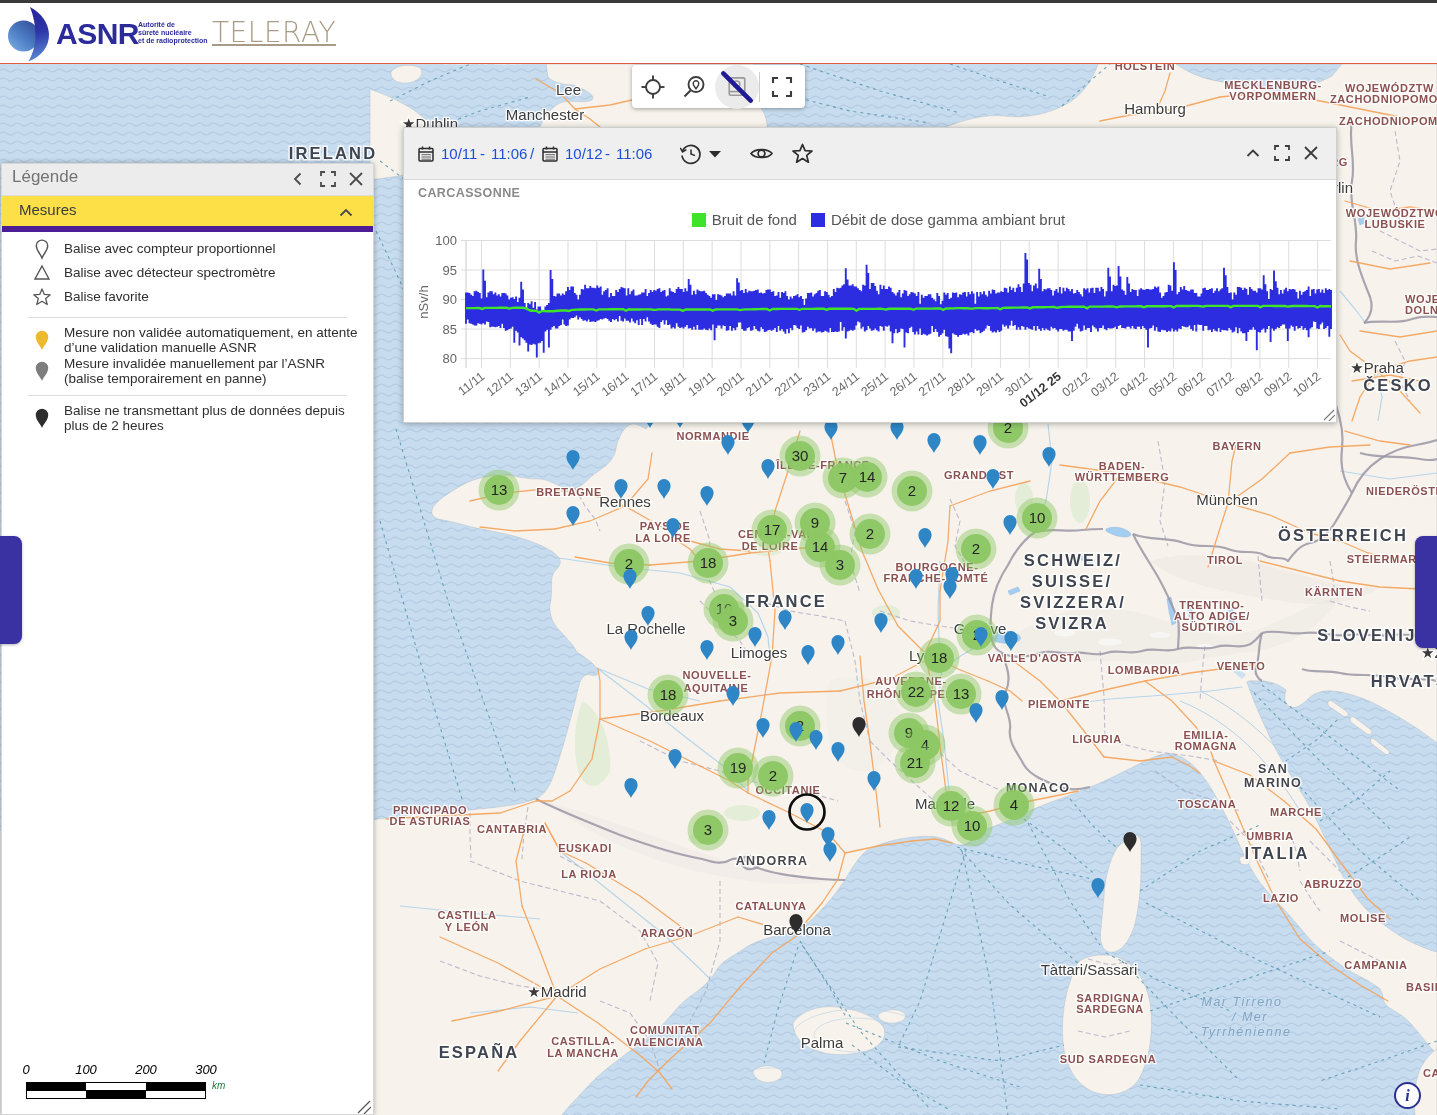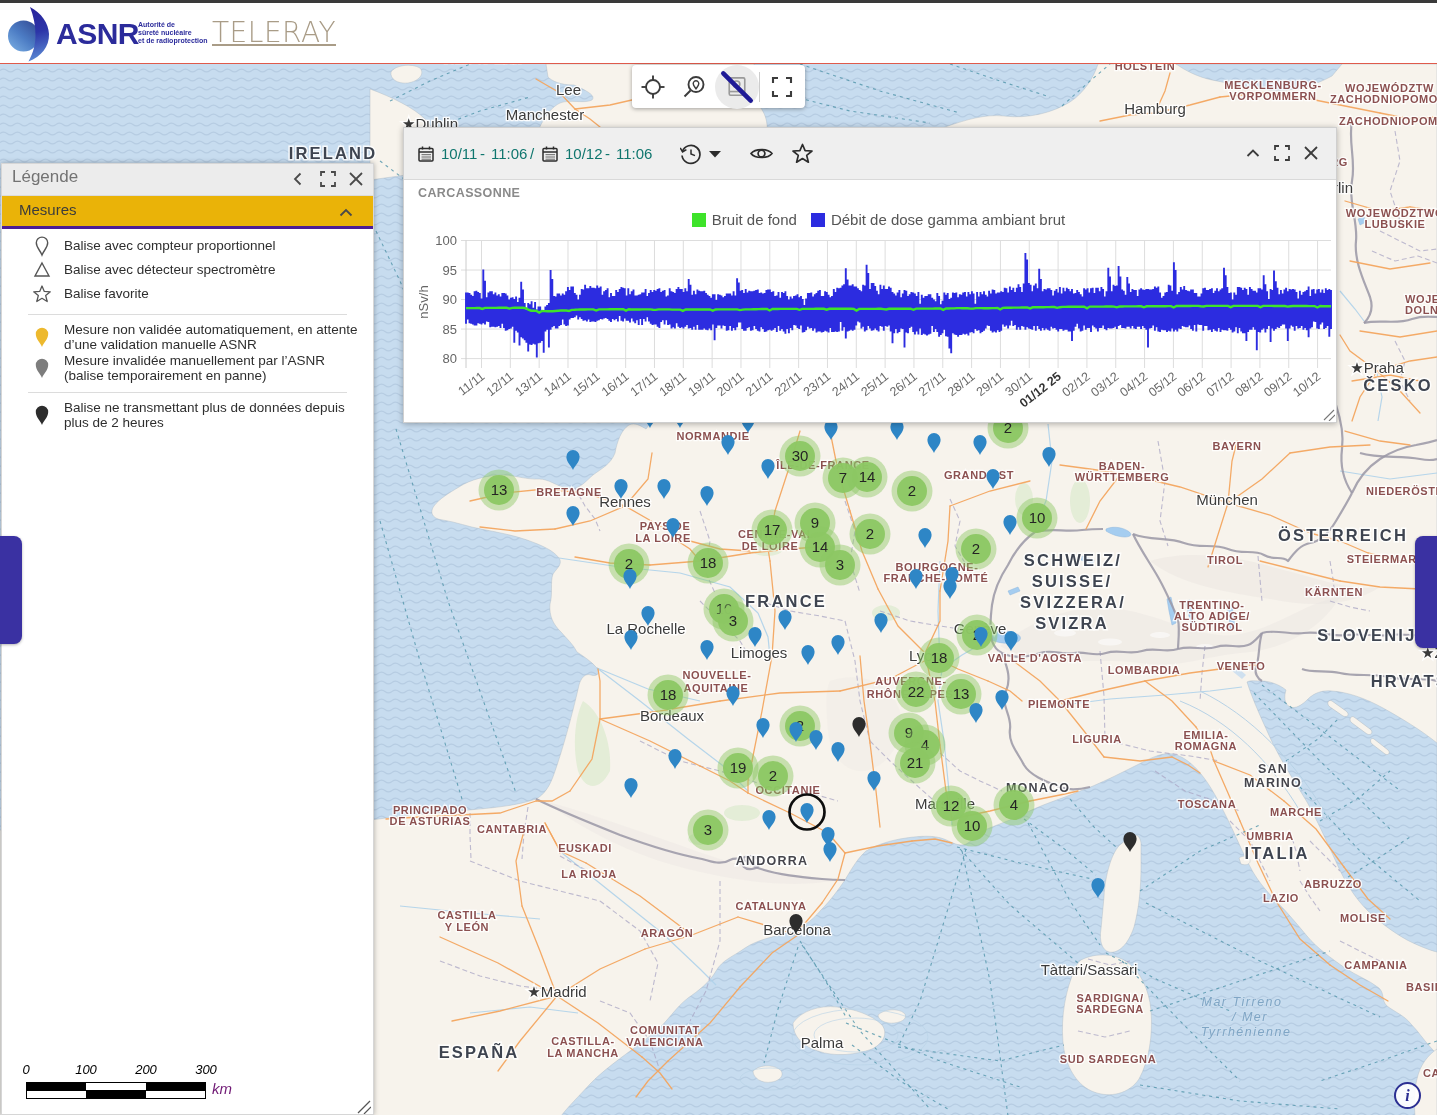--- a/index.html
+++ b/index.html
@@ -35,53 +35,53 @@
   .tb-btn{width:42px;height:43px;display:flex;align-items:center;justify-content:center;position:relative;cursor:pointer;}
   .tb-divider{width:1px;height:30px;background:#ccc;margin:0 1px;}
   .tb-circle-bg{position:absolute;left:50%;top:50%;width:44px;height:44px;border-radius:50%;
      background:#ebebeb;transform:translate(-50%,-50%);}
   
   #legend-panel{position:absolute;left:1px;top:163px;width:373px;height:952px;background:#fff;
      box-shadow:0 0 5px rgba(0,0,0,.3);z-index:10;border:1px solid #d6d6d6;box-sizing:border-box;}
   #legend-header{height:31px;background:#ececec;position:relative;}
   #legend-title{position:absolute;left:10px;top:3px;font-size:17px;color:#737373;}
   .lg-ic{position:absolute;top:6px;width:18px;height:18px;cursor:pointer;}
-  #legend-section{height:30px;background:#eab308;border-top:1px solid #dcdcdc;border-bottom:3px solid #4c1d95;position:relative;}
+  #legend-section{height:30px;background:#fde047;border-top:1px solid #dcdcdc;border-bottom:6px solid #4c1d95;position:relative;}
   #legend-section-title{position:absolute;left:17px;top:5px;font-size:15px;color:#3c3c3c;}
   #legend-items{padding:6px 0 0 0;}
   .leg-row{display:flex;align-items:center;margin:0 0 2px 0;padding-left:18px;}
   .leg-ic{width:44px;flex:0 0 44px;display:flex;justify-content:center;}
   .leg-tx{font-size:13.5px;color:#2e2e2e;line-height:14.6px;padding-right:10px;}
   .leg-hr{border-top:1px solid #dcdcdc;margin:9px 26px 8px 26px;}
   #legend-resize{position:absolute;right:2px;bottom:0px;width:16px;height:16px;}
   
   #chart-panel{position:absolute;left:403px;top:127px;width:934px;height:296px;background:#fff;
      border:1px solid #cfcfcf;box-sizing:border-box;box-shadow:0 1px 6px rgba(0,0,0,.3);z-index:15;}
   #chart-header{height:51px;background:#efefef;border-bottom:1px solid #d9d9d9;position:relative;}
   .ch-el{position:absolute;top:0;height:51px;display:flex;align-items:center;}
-  .ch-text{font-size:15px;color:#0f766e;}
+  .ch-text{font-size:15px;color:#1d4ed8;}
   #chart-body{position:relative;height:243px;}
   #station-title{position:absolute;left:14px;top:6px;font-size:12.5px;font-weight:bold;
       color:#8a8a8a;letter-spacing:.4px;}
   #chart-legend{position:absolute;left:0;right:0;top:31px;display:flex;justify-content:center;gap:14px;margin-left:17px;}
   .cl-item{display:flex;align-items:center;gap:6px;font-size:15px;color:#555;}
   .cl-swatch{width:14px;height:14px;display:inline-block;}
   #plot{position:absolute;left:0;top:0;width:932px;height:243px;}
   #chart-resize{position:absolute;right:1px;bottom:1px;width:14px;height:14px;}
   
   .drawer-tab{position:absolute;width:22px;background:#3a31a2;z-index:12;box-shadow:0 1px 3px rgba(0,0,0,.3);}
   #drawer-left{left:0;top:536px;height:108px;border-radius:0 8px 8px 0;}
   #drawer-right{right:0;top:536px;height:112px;border-radius:8px 0 0 8px;}
   #scalebar{position:absolute;left:0px;top:1062px;width:260px;height:42px;z-index:14;}
   .sb-num{position:absolute;top:0;font-size:13px;font-style:italic;color:#000;transform:translateX(-50%);}
   #sb-bar{position:absolute;left:26px;top:20px;width:180px;}
   .sb-row{display:flex;height:7px;border:1px solid #000;box-sizing:content-box;}
   .sb-row + .sb-row{border-top:none;}
   .sb-seg{width:60px;height:7px;}
-  #sb-km{position:absolute;left:212px;top:18px;font-size:15px;font-style:italic;color:#701a75;}
+  #sb-km{position:absolute;left:212px;top:18px;font-size:10px;font-style:italic;color:#15803d;}
   #info-btn{position:absolute;left:1394px;top:1082px;width:27px;height:27px;border-radius:50%;
      border:2.5px solid #2b2f92;background:rgba(255,255,255,.9);box-sizing:border-box;z-index:14;
      display:flex;align-items:center;justify-content:center;
      font-family:"Liberation Serif","DejaVu Serif",serif;font-style:italic;font-weight:bold;
      font-size:16px;color:#2b2f92;cursor:pointer;}
 </style>
 </head>
 <body>
 
 <div id="topbar"></div>

